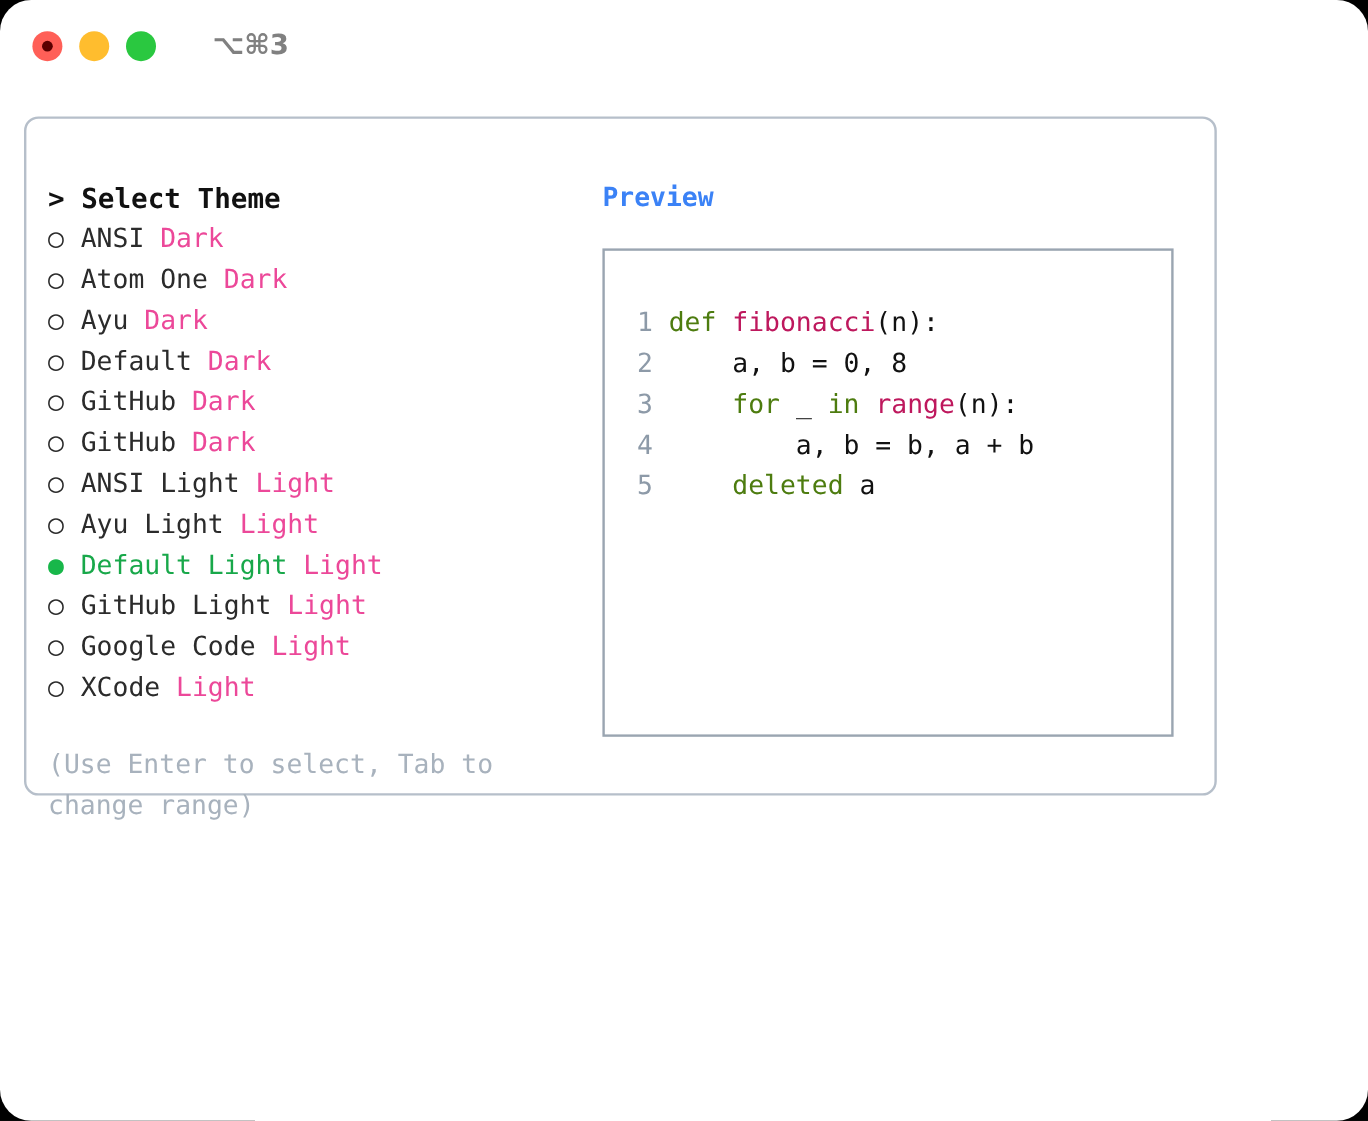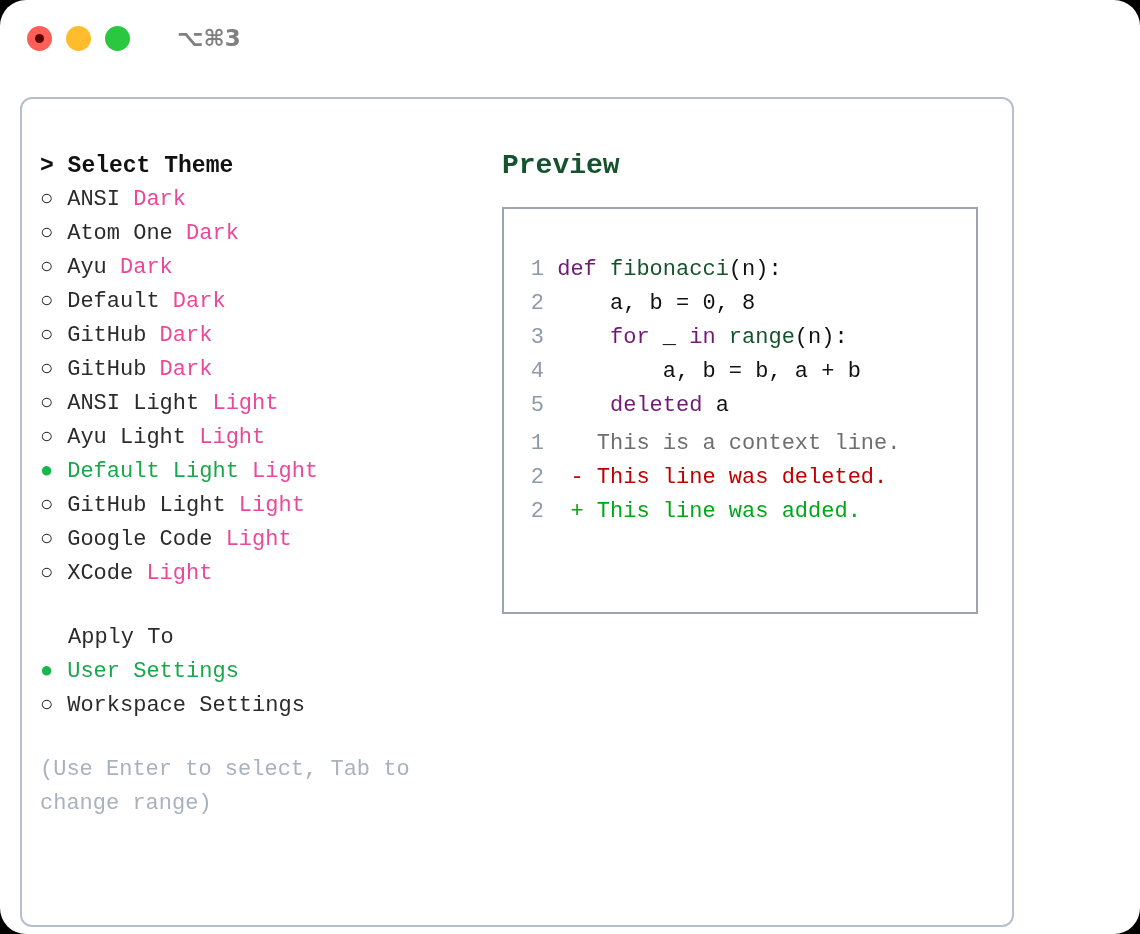--- a/index.html
+++ b/index.html
@@ -64,25 +64,24 @@
     letter-spacing: 0px;
     font-family: "DejaVu Sans", sans-serif;
   }
 
   
   .panel {
     position: absolute;
     left: 20px;
     top: 97px;
     width: 994px;
-    height: 830px;
+    height: 566px;
     border: 2px solid #b6bfca;
     border-radius: 12px;
     box-sizing: border-box;
-    font-family: Liberation Mono, monospace;
   }
 
   .panel-inner {
     position: absolute;
     left: 0; top: 0;
     width: 100%;
     height: 100%;
   }
 
   
@@ -137,23 +136,23 @@
   }
 
   
   .right-col {
     position: absolute;
     left: 480px;
     top: 50px;
     width: 490px;
   }
   .preview-label {
-    font-size: 28px;
+    font-size: 22px;
     font-weight: bold;
-    color: #14532d;
+    color: #3b82f6;
     line-height: 34px;
     white-space: pre;
   }
   .preview-box {
     margin-top: 24px;
     width: 476px;
     height: 407px;
     border: 2px solid #9aa5b1;
     box-sizing: border-box;
     position: relative;
@@ -171,22 +170,22 @@
     line-height: 34px;
     white-space: pre;
     color: #111111;
   }
   .lineno {
     color: #8d9aa8;
     display: inline-block;
     width: 24px;
     text-align: right;
   }
-  .kw { color: #701a75; }
-  .fn { color: #14532d; }
+  .kw { color: #4d7c0f; }
+  .fn { color: #be185d; }
   .plain { color: #111111; }
 
   .diff-area {
     position: absolute;
     left: 16px;
     top: 218px;
     right: 8px;
   }
   .diff-line {
     font-size: 22px;
@@ -226,44 +225,32 @@
             <div class="theme-row"><span class="bullet bullet-empty">○</span><span class="theme-name"> GitHub</span><span class="theme-tag"> Dark</span></div>
             <div class="theme-row"><span class="bullet bullet-empty">○</span><span class="theme-name"> GitHub</span><span class="theme-tag"> Dark</span></div>
             <div class="theme-row"><span class="bullet bullet-empty">○</span><span class="theme-name"> ANSI Light</span><span class="theme-tag"> Light</span></div>
             <div class="theme-row"><span class="bullet bullet-empty">○</span><span class="theme-name"> Ayu Light</span><span class="theme-tag"> Light</span></div>
             <div class="theme-row selected"><span class="bullet bullet-filled">●</span><span class="theme-name"> Default Light</span><span class="theme-tag"> Light</span></div>
             <div class="theme-row"><span class="bullet bullet-empty">○</span><span class="theme-name"> GitHub Light</span><span class="theme-tag"> Light</span></div>
             <div class="theme-row"><span class="bullet bullet-empty">○</span><span class="theme-name"> Google Code</span><span class="theme-tag"> Light</span></div>
             <div class="theme-row"><span class="bullet bullet-empty">○</span><span class="theme-name"> XCode</span><span class="theme-tag"> Light</span></div>
           </div>
 
-        <div class="apply-section">
-          <div class="apply-title">Apply To</div>
-          <div id="apply-list">
-              <div class="theme-row selected"><span class="bullet bullet-filled">●</span><span class="theme-name"> User Settings</span></div>
-              <div class="theme-row"><span class="bullet bullet-empty">○</span><span class="theme-name"> Workspace Settings</span></div>
-            </div>
-        </div>
 
         <div class="hint">(Use Enter to select, Tab to change range)</div>
       </div>
 
       <div class="right-col">
         <div class="preview-label">Preview</div>
         <div class="preview-box">
           <div class="code-area" id="code-area">
               <div class="code-line"><span class="lineno">1</span><span> </span><span class="kw">def </span><span class="fn">fibonacci</span><span class="plain">(n):</span></div>
               <div class="code-line"><span class="lineno">2</span><span> </span><span class="plain">    a, b = 0, 8</span></div>
               <div class="code-line"><span class="lineno">3</span><span> </span><span class="plain">    </span><span class="kw">for</span><span class="plain"> _ </span><span class="kw">in</span><span class="plain"> </span><span class="fn">range</span><span class="plain">(n):</span></div>
               <div class="code-line"><span class="lineno">4</span><span> </span><span class="plain">        a, b = b, a + b</span></div>
               <div class="code-line"><span class="lineno">5</span><span> </span><span class="plain">    </span><span class="kw">deleted</span><span class="plain"> a</span></div>
             </div>
-          <div class="diff-area" id="diff-area">
-              <div class="diff-line"><span class="lineno">1</span><span class="diff-context">    </span><span class="diff-context">This is a context line.</span></div>
-              <div class="diff-line"><span class="lineno">2</span><span class="diff-del">  - </span><span class="diff-del">This line was deleted.</span></div>
-              <div class="diff-line"><span class="lineno">2</span><span class="diff-add">  + </span><span class="diff-add">This line was added.</span></div>
-            </div>
         </div>
       </div>
 
     </div>
   </div>
 </div>
 
 </body></html>

